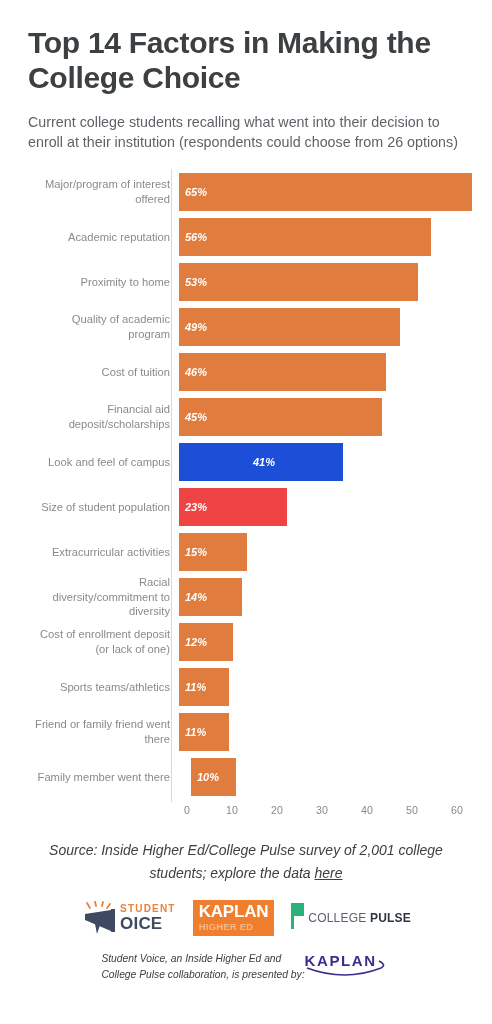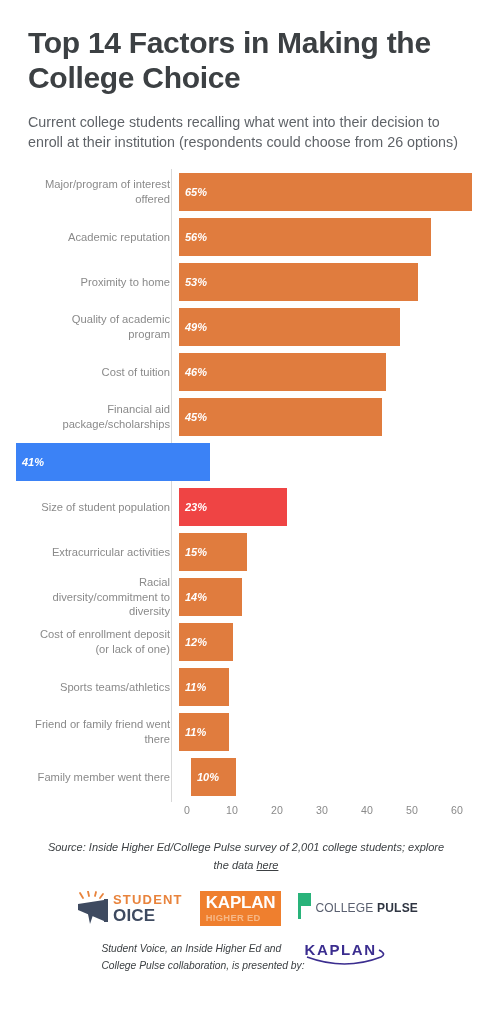--- a/index.html
+++ b/index.html
@@ -97,21 +97,21 @@
     top: 5px;
     font-size: 10.6px;
     color: #8a8a8a;
     transform: translateX(-50%);
   }
 
   
   .source {
     margin: 10px 46px 0 46px;
     text-align: center;
-    font-size: 11px;
+    font-size: 14px;
     font-style: italic;
     line-height: 1.6;
     color: #3c4043;
   }
   .source a {
     color: #3c4043;
     text-decoration: underline;
   }
 
   
@@ -119,21 +119,21 @@
     margin-top: 16px;
     display: flex;
     align-items: center;
     justify-content: center;
     gap: 17px;
   }
   .sv-logo { display: flex; align-items: center; gap: 2px; }
   .sv-mark { position: relative; width: 44px; height: 34px; }
   .sv-text { display: flex; flex-direction: column; line-height: 1; margin-left: -7px; }
   .sv-student {
-    font-size: 13px; font-weight: bold; color: #e8833c;
+    font-size: 10px; font-weight: bold; color: #e8833c;
     letter-spacing: 1.2px;
   }
   .sv-oice {
     font-size: 17px; font-weight: bold; color: #3e4a60;
     letter-spacing: 0.2px; margin-top: 1px;
   }
   .ihe-logo {
     background: #ef7f2e;
     padding: 3px 6px 4px 6px;
     display: flex;
@@ -147,21 +147,21 @@
     font-size: 9.4px; font-weight: bold; color: #f6b887; letter-spacing: 0.3px; margin-top: 2px;
   }
   .cp-logo { display: flex; align-items: center; gap: 3px; }
   .cp-text { font-size: 12px; color: #5a6070; letter-spacing: 0.2px; }
   .cp-text b { color: #2f3542; }
 
   
   .footer {
     margin-top: 15px;
     display: flex;
-    align-items: flex-start;
+    align-items: center;
     justify-content: center;
   }
   .footer-text {
     font-size: 10.3px;
     font-style: italic;
     line-height: 1.62;
     color: #3c4043;
     text-align: left;
     white-space: pre-line;
   }
@@ -223,30 +223,31 @@
         <div class="row">
           <div class="cat-label">Cost of tuition</div>
           <div class="bar-area">
             <div class="bar" style="width: 207px; background: rgb(224, 124, 62);">
               <span class="bar-value">46%</span>
             </div>
           </div>
         </div>
         <div class="row">
           <div class="cat-label">Financial aid
-package/scholarships</div>
+deposit/scholarships</div>
           <div class="bar-area">
             <div class="bar" style="width: 202.5px; background: rgb(224, 124, 62);">
               <span class="bar-value">45%</span>
             </div>
           </div>
         </div>
         <div class="row">
-          <div class="bar-area">
-            <div class="bar" style="width: 194px; background: #3b82f6;">
+          <div class="cat-label">Look and feel of campus</div>
+          <div class="bar-area">
+            <div class="bar" style="width: 164px; background: #1d4ed8; justify-content: center;">
               <span class="bar-value">41%</span>
             </div>
           </div>
         </div>
         <div class="row">
           <div class="cat-label">Size of student population</div>
           <div class="bar-area">
             <div class="bar" style="width: 108px; background: #ef4444;">
               <span class="bar-value">23%</span>
             </div>

